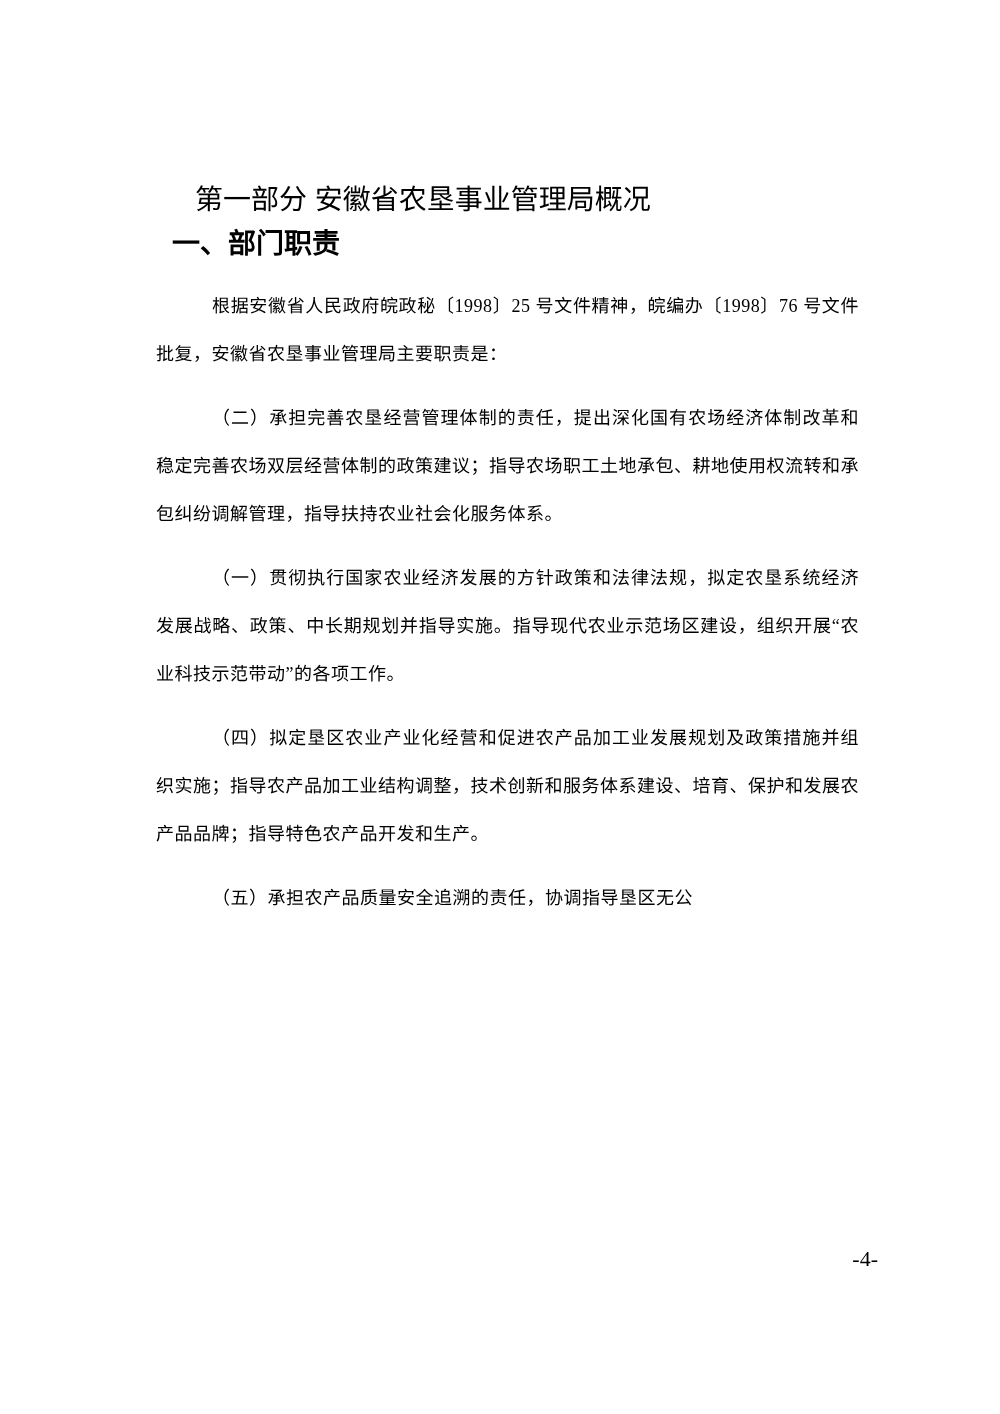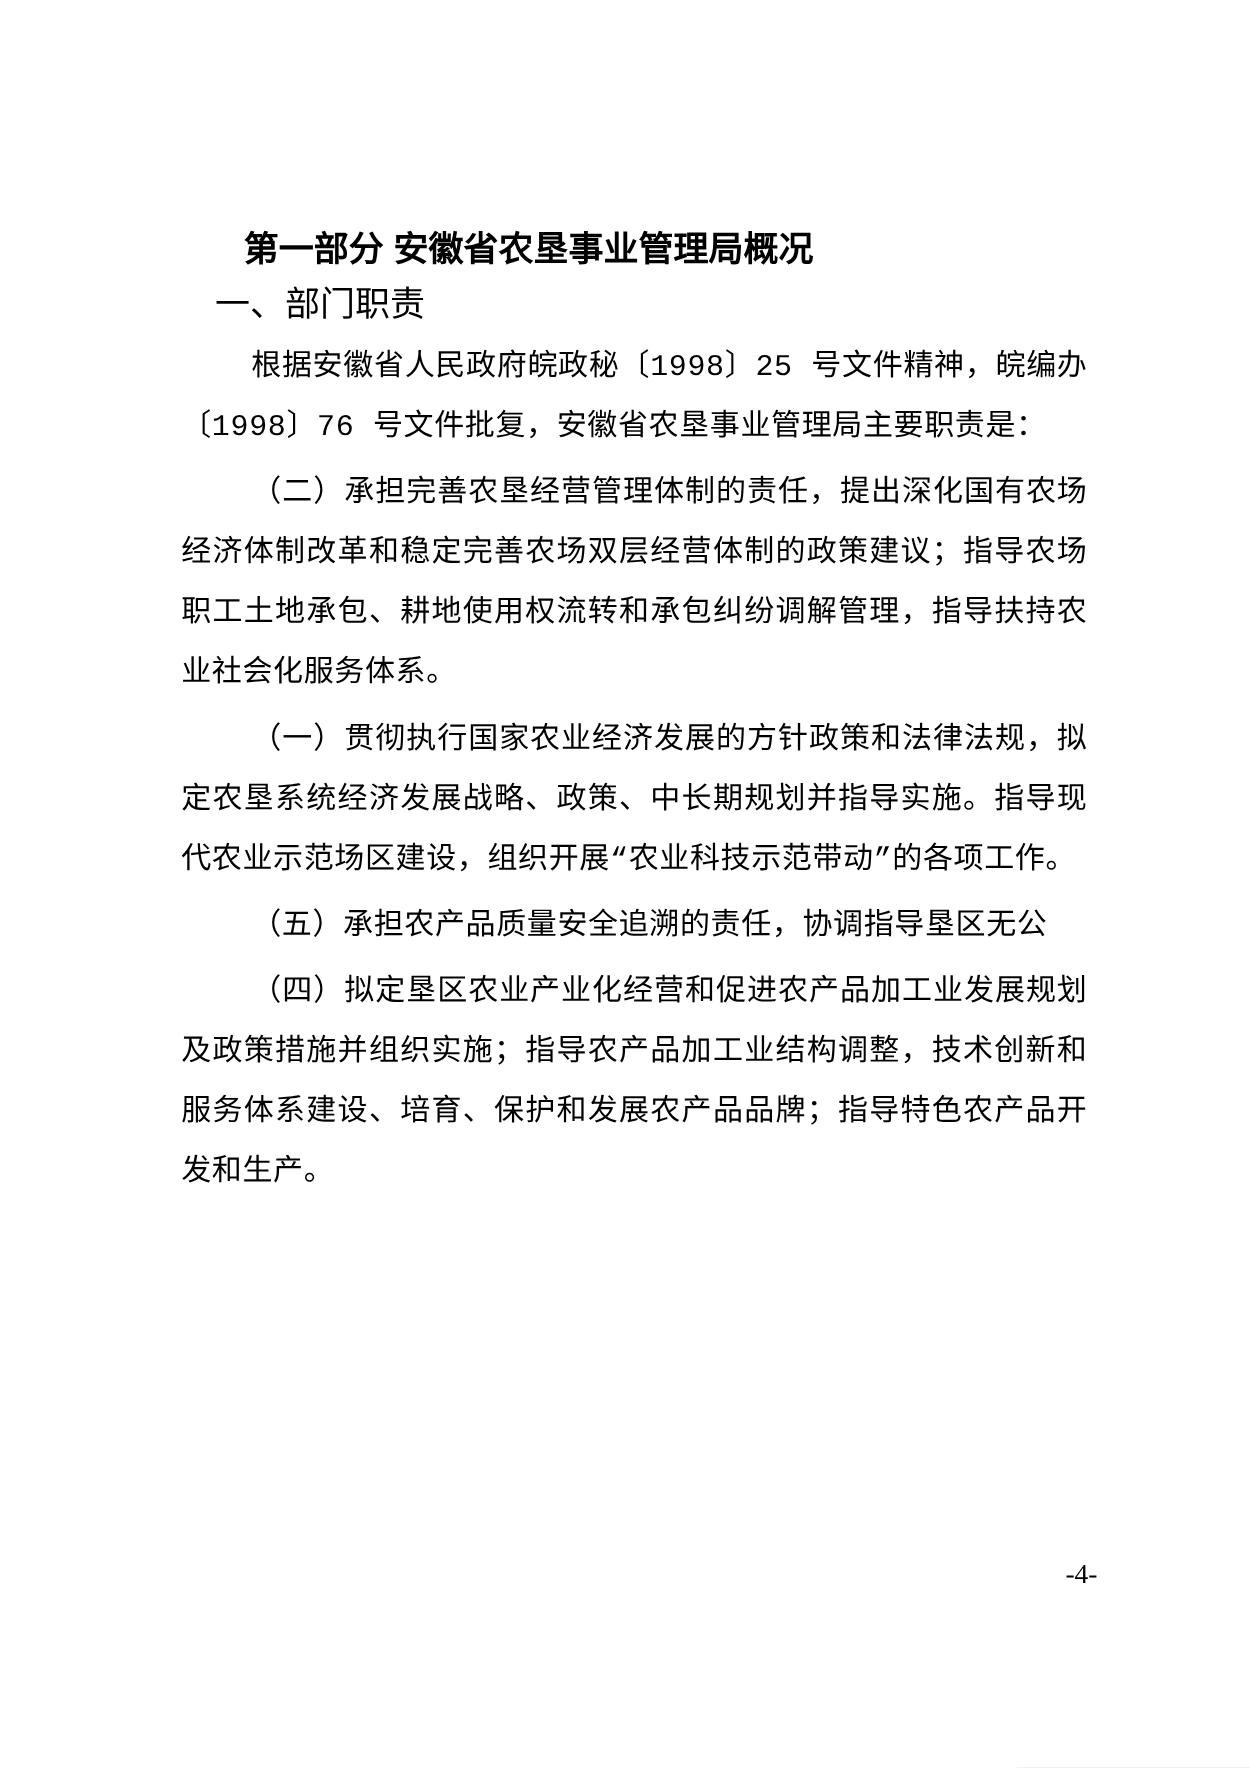--- a/index.html
+++ b/index.html
@@ -18,39 +18,39 @@
   }
   .content {
     position: absolute;
     left: 140px;
     top: 178px;
     width: 735px;
   }
   .part-title {
     margin: 0;
     font-family: "Liberation Sans", "DejaVu Sans", sans-serif;
-    font-weight: 700;
+    font-weight: 400;
     font-size: 28px;
     line-height: 44px;
     padding-left: 55px;
     white-space: nowrap;
   }
   .section-title {
     margin: 0;
     font-family: "Liberation Sans", "DejaVu Sans", sans-serif;
-    font-weight: 400;
+    font-weight: 700;
     font-size: 28px;
     line-height: 44px;
     padding-left: 32px;
     white-space: nowrap;
   }
   .body-para {
-    margin: 5px;
-    font-family: Liberation Mono, monospace;
-    font-size: 24px;
+    margin: 16px;
+    font-family: Liberation Serif, serif;
+    font-size: 18px;
     line-height: 48px;
     text-indent: 56px;
     text-align: justify;
     letter-spacing: 0.5px;
   }
   .page-number {
     position: absolute;
     top: 1246px;
     right: 122px;
     font-family: "Liberation Serif", "DejaVu Serif", serif;
@@ -63,18 +63,18 @@
 <body>
 
 <div class="page">
   <div class="content">
     <h1 class="part-title">第一部分  安徽省农垦事业管理局概况</h1>
     <h2 class="section-title">一、部门职责</h2>
     <div>
         <p class="body-para">根据安徽省人民政府皖政秘〔1998〕25 号文件精神，皖编办〔1998〕76 号文件批复，安徽省农垦事业管理局主要职责是：</p>
         <p class="body-para">（二）承担完善农垦经营管理体制的责任，提出深化国有农场经济体制改革和稳定完善农场双层经营体制的政策建议；指导农场职工土地承包、耕地使用权流转和承包纠纷调解管理，指导扶持农业社会化服务体系。</p>
         <p class="body-para">（一）贯彻执行国家农业经济发展的方针政策和法律法规，拟定农垦系统经济发展战略、政策、中长期规划并指导实施。指导现代农业示范场区建设，组织开展“农业科技示范带动”的各项工作。</p>
+        <p class="body-para">（四）拟定垦区农业产业化经营和促进农产品加工业发展规划及政策措施并组织实施；指导农产品加工业结构调整，技术创新和服务体系建设、培育、保护和发展农产品品牌；指导特色农产品开发和生产。</p>
         <p class="body-para">（五）承担农产品质量安全追溯的责任，协调指导垦区无公</p>
-        <p class="body-para">（四）拟定垦区农业产业化经营和促进农产品加工业发展规划及政策措施并组织实施；指导农产品加工业结构调整，技术创新和服务体系建设、培育、保护和发展农产品品牌；指导特色农产品开发和生产。</p>
       </div>
   </div>
   <div class="page-number">-4-</div>
 </div>
 
 </body></html>

